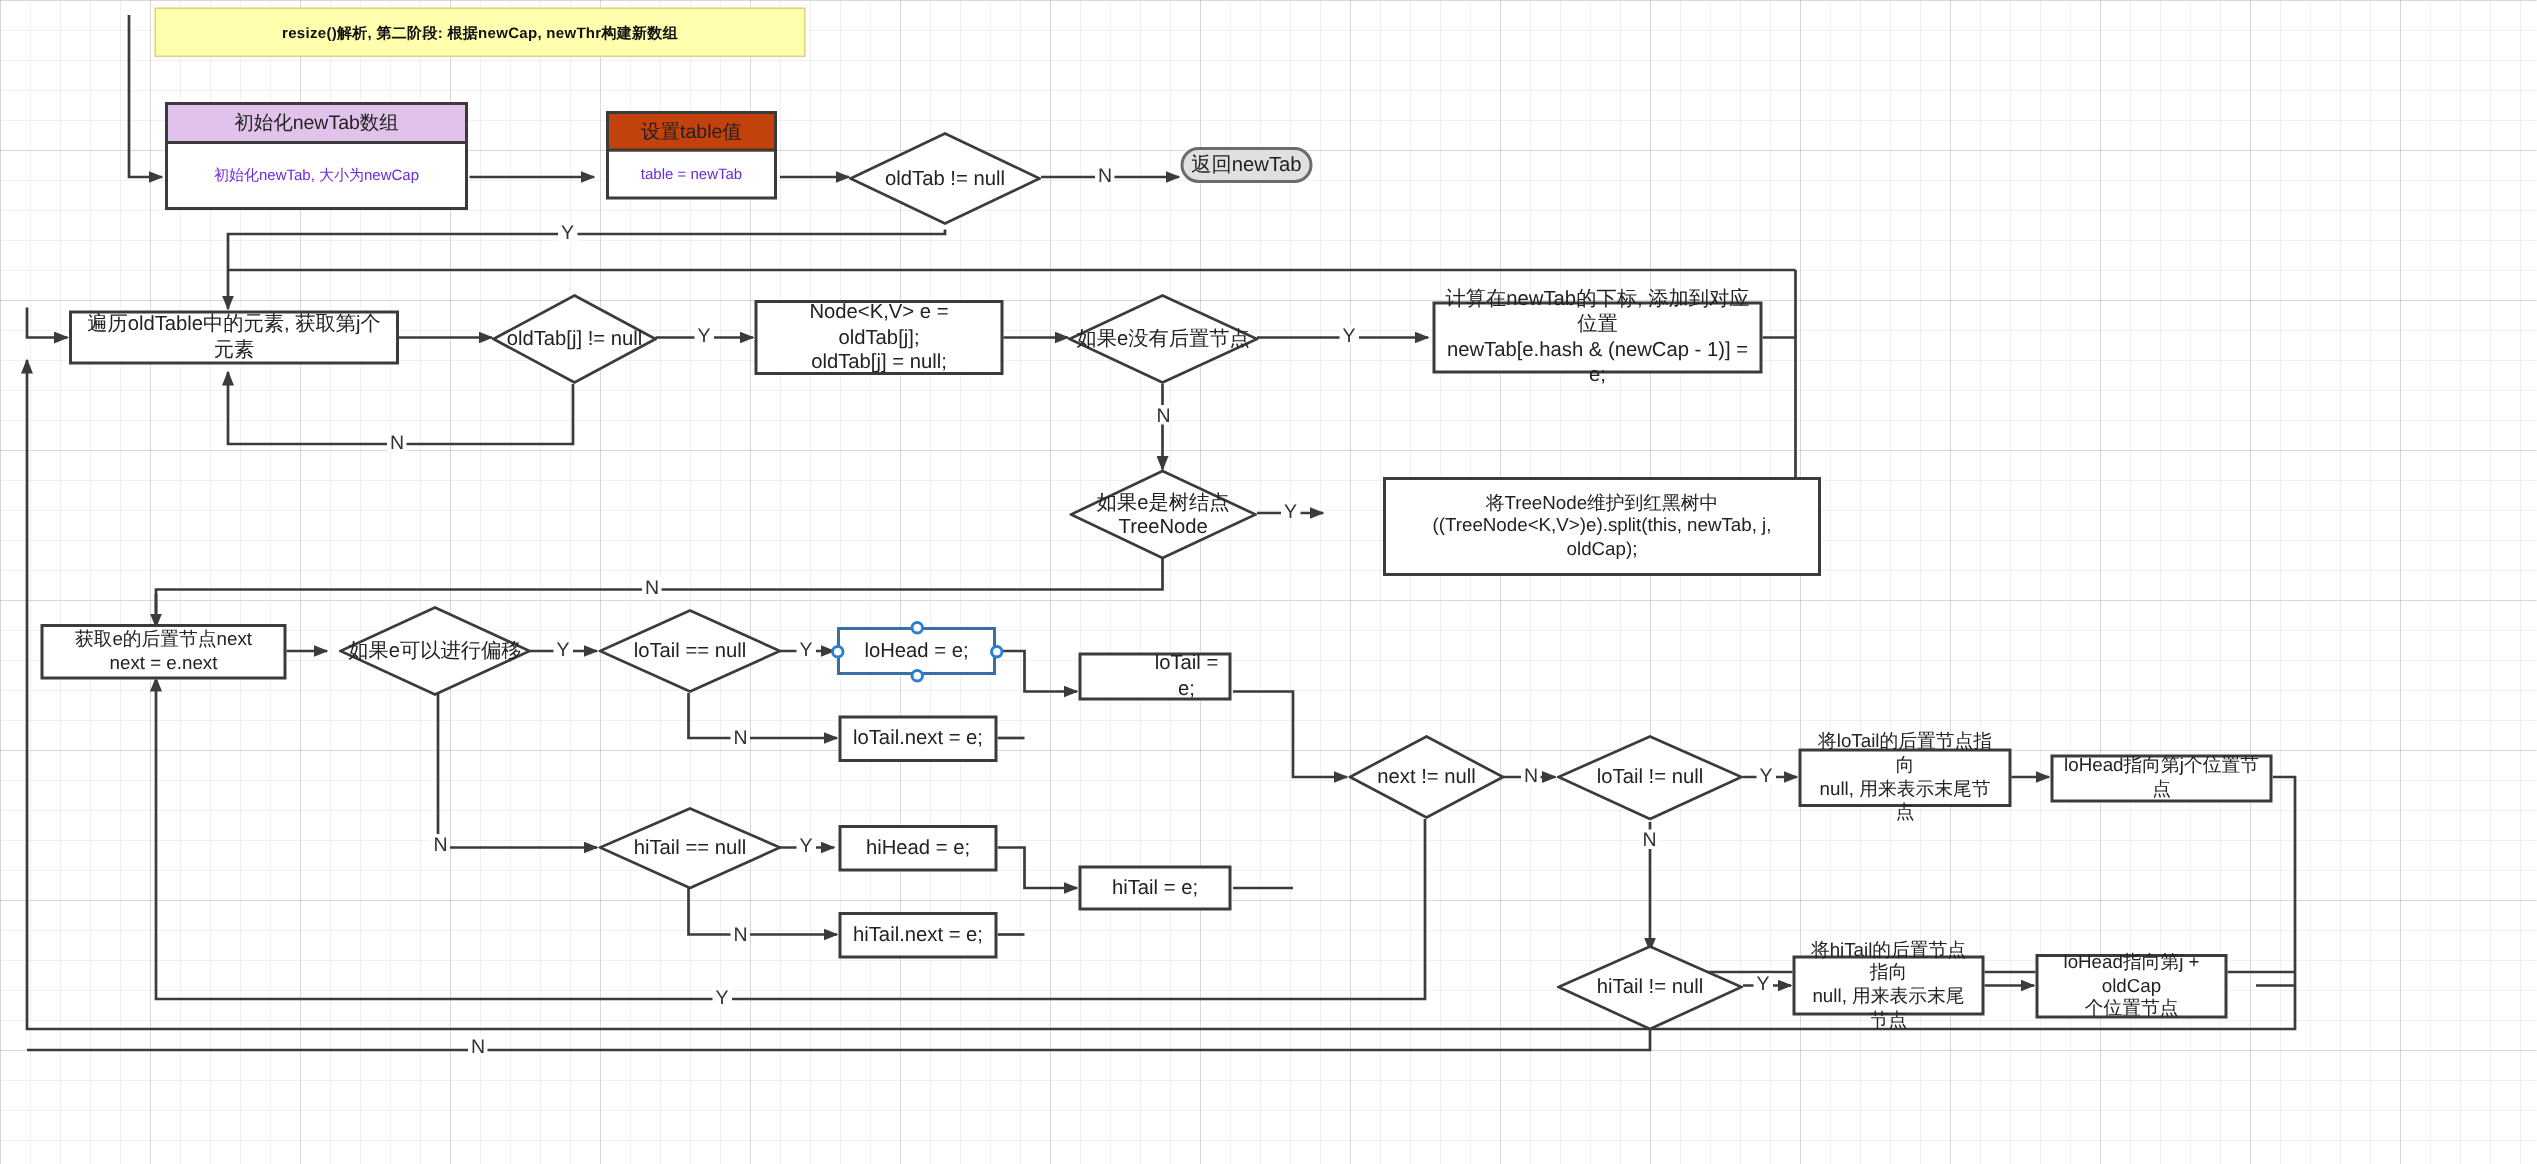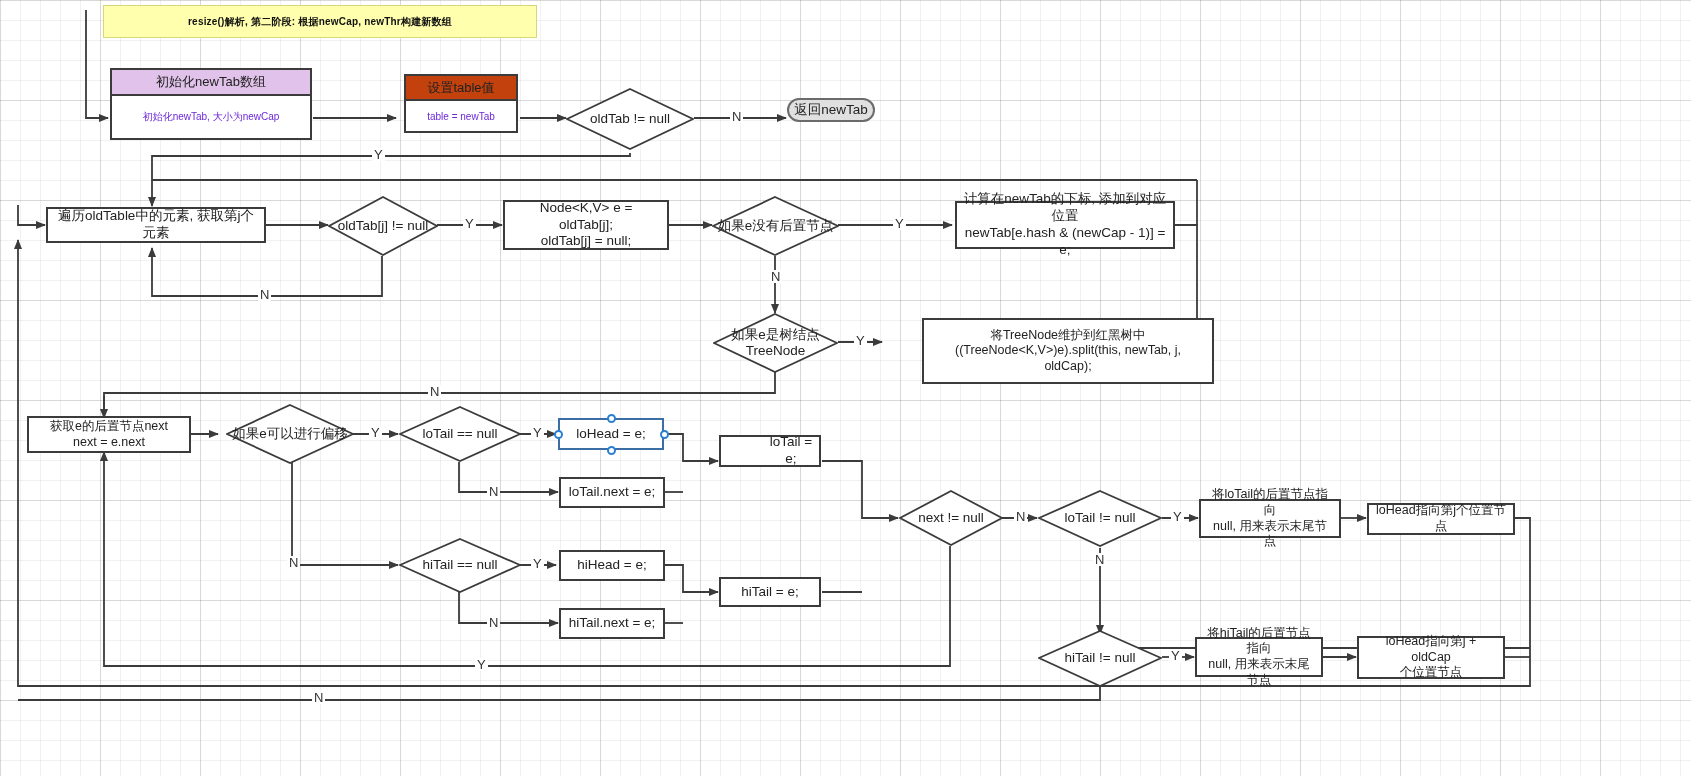--- a/index.html
+++ b/index.html
@@ -321,21 +321,21 @@
       <polygon points="62,1 123,28 62,56 1,28" fill="#fff" stroke="#3b3b3b" stroke-width="1.8"></polygon>
     </svg>
   <div class="dtxt">hiTail != null</div>
 </div>
 
 <div class="node pbox" style="left:1195px;top:637px;width:128px;height:40px;">
   <span style="font-size:12.5px">将hiTail的后置节点指向
 null, 用来表示末尾节点</span>
 </div>
 
-<div class="node pbox" style="left:1357px;top:636px;width:148px;height:43px;">
+<div class="node pbox" style="left:1357px;top:636px;width:128px;height:43px;">
   <span style="font-size:12.5px">loHead指向第j + oldCap
 个位置节点</span>
 </div>
 
 <div class="lbl" style="left:730px;top:110px;">N</div>
 <div class="lbl" style="left:372px;top:148px;">Y</div>
 <div class="lbl" style="left:463px;top:217px;">Y</div>
 <div class="lbl" style="left:258px;top:288px;">N</div>
 <div class="lbl" style="left:893px;top:217px;">Y</div>
 <div class="lbl" style="left:769px;top:270px;">N</div>

